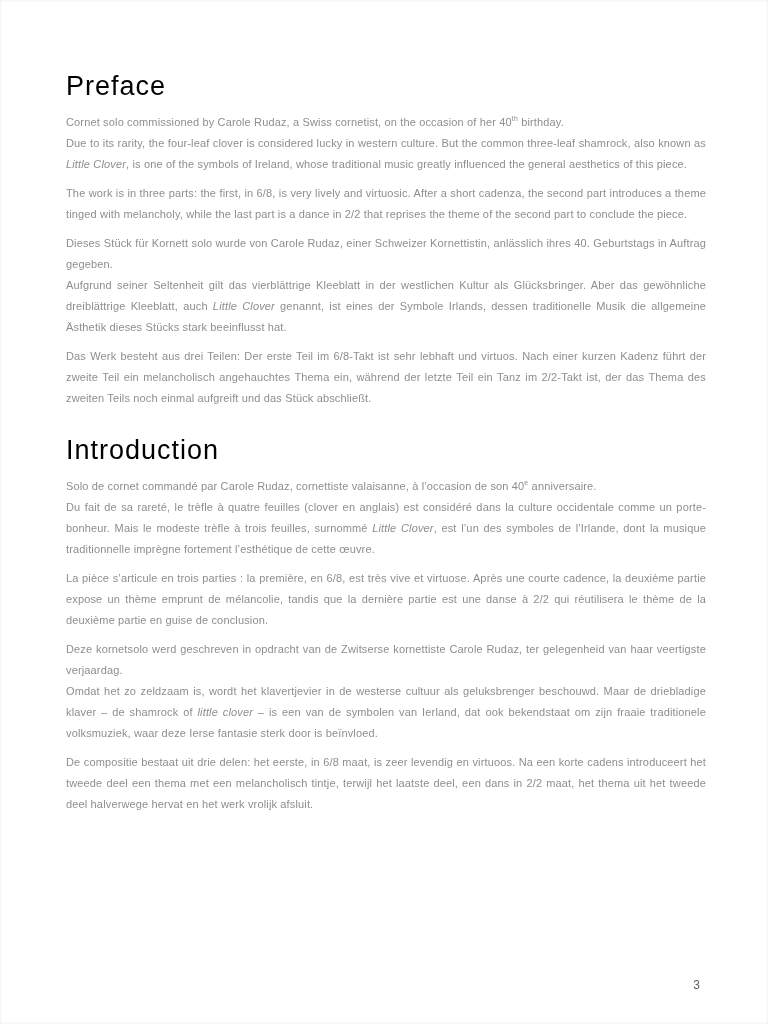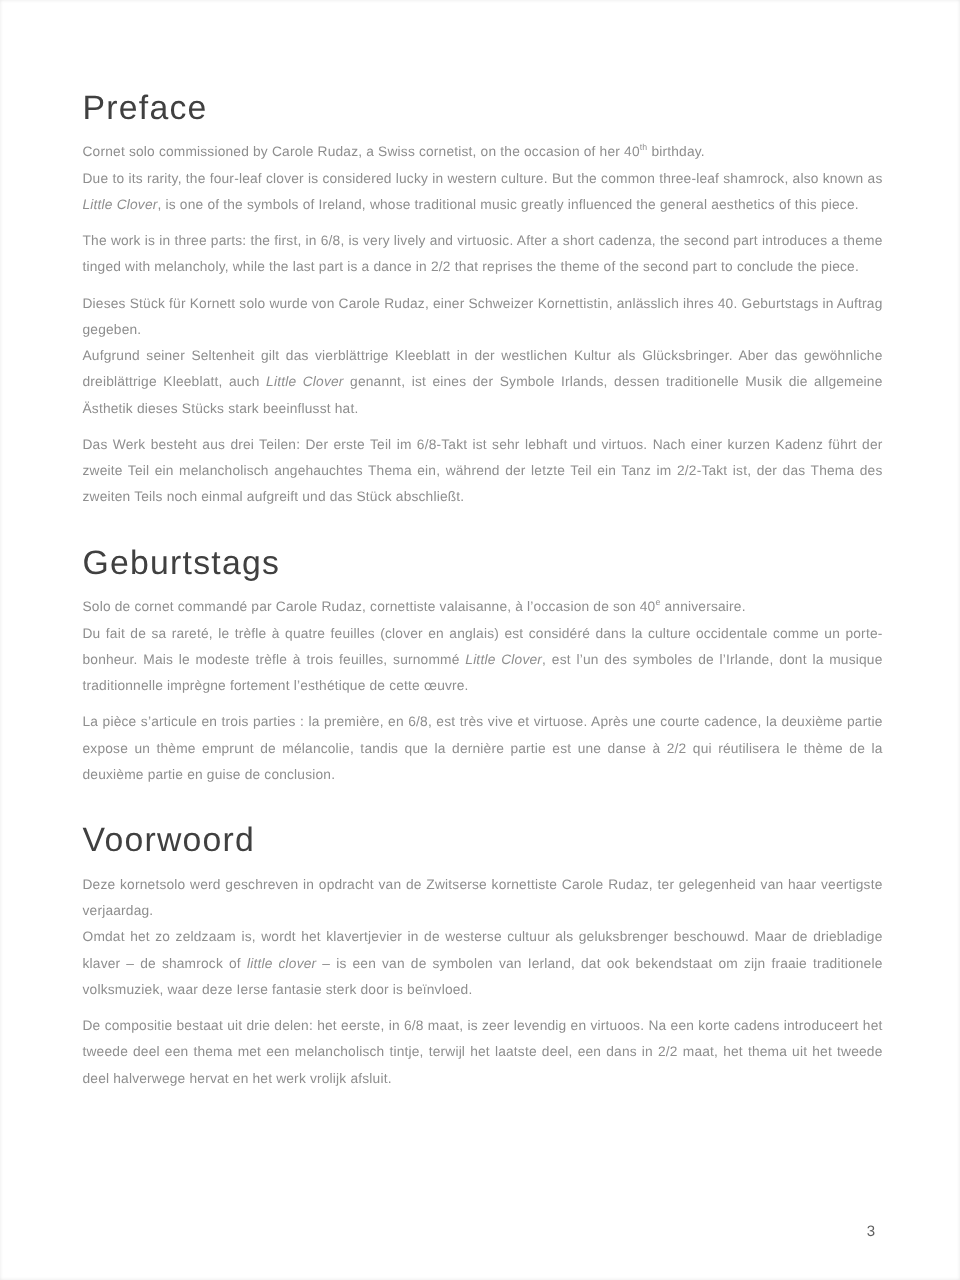--- a/index.html
+++ b/index.html
@@ -18,21 +18,21 @@
     left: 66px;
     top: 73px;
     width: 640px;
     color: #8e8e8e;
   }
   section.lang-section { display: block; }
   h2.heading {
     font-size: 27px;
     line-height: 27px;
     font-weight: 300;
-    color: #404040;
+    color: #000000;
     letter-spacing: 1px;
     margin: 28px 0 12px 0;
   }
   section.lang-section:first-child h2.heading { margin-top: 0; }
   p.para {
     font-size: 11px;
     line-height: 21px;
     letter-spacing: 0.15px;
     text-align: justify;
     margin: 0 0 8px 0;
@@ -62,25 +62,24 @@
   <p class="para"><span>Cornet solo commissioned by Carole Rudaz, a Swiss cornetist, on the occasion of her 40</span><sup>th</sup><span> birthday.</span><br><span>Due to its rarity, the four-leaf clover is considered lucky in western culture. But the common three-leaf shamrock, also known as </span><em>Little Clover</em><span>, is one of the symbols of Ireland, whose traditional music greatly influenced the general aesthetics of this piece.</span></p>
         <p class="para"><span>The work is in three parts: the first, in 6/8, is very lively and virtuosic. After a short cadenza, the second part introduces a theme tinged with melancholy, while the last part is a dance in 2/2 that reprises the theme of the second part to conclude the piece.</span></p>
       </section>
 
   <section class="lang-section">
   <p class="para"><span>Dieses Stück für Kornett solo wurde von Carole Rudaz, einer Schweizer Kornettistin, anlässlich ihres 40. Geburtstags in Auftrag gegeben.</span><br><span>Aufgrund seiner Seltenheit gilt das vierblättrige Kleeblatt in der westlichen Kultur als Glücksbringer. Aber das gewöhnliche dreiblättrige Kleeblatt, auch </span><em>Little Clover</em><span> genannt, ist eines der Symbole Irlands, dessen traditionelle Musik die allgemeine Ästhetik dieses Stücks stark beeinflusst hat.</span></p>
         <p class="para"><span>Das Werk besteht aus drei Teilen: Der erste Teil im 6/8-Takt ist sehr lebhaft und virtuos. Nach einer kurzen Kadenz führt der zweite Teil ein melancholisch angehauchtes Thema ein, während der letzte Teil ein Tanz im 2/2-Takt ist, der das Thema des zweiten Teils noch einmal aufgreift und das Stück abschließt.</span></p>
       </section>
 
   <section class="lang-section">
-    <h2 class="heading">Geburtstags</h2>
+    <h2 class="heading">Introduction</h2>
   <p class="para"><span>Solo de cornet commandé par Carole Rudaz, cornettiste valaisanne, à l’occasion de son 40</span><sup>e</sup><span> anniversaire.</span><br><span>Du fait de sa rareté, le trèfle à quatre feuilles (clover en anglais) est considéré dans la culture occidentale comme un porte-bonheur. Mais le modeste trèfle à trois feuilles, surnommé </span><em>Little Clover</em><span>, est l’un des symboles de l’Irlande, dont la musique traditionnelle imprègne fortement l’esthétique de cette œuvre.</span></p>
         <p class="para"><span>La pièce s’articule en trois parties : la première, en 6/8, est très vive et virtuose. Après une courte cadence, la deuxième partie expose un thème emprunt de mélancolie, tandis que la dernière partie est une danse à 2/2 qui réutilisera le thème de la deuxième partie en guise de conclusion.</span></p>
       </section>
 
   <section class="lang-section">
-    <h2 class="heading">Voorwoord</h2>
   <p class="para"><span>Deze kornetsolo werd geschreven in opdracht van de Zwitserse kornettiste Carole Rudaz, ter gelegenheid van haar veertigste verjaardag.</span><br><span>Omdat het zo zeldzaam is, wordt het klavertjevier in de westerse cultuur als geluksbrenger beschouwd. Maar de driebladige klaver – de shamrock of </span><em>little clover</em><span> – is een van de symbolen van Ierland, dat ook bekendstaat om zijn fraaie traditionele volksmuziek, waar deze Ierse fantasie sterk door is beïnvloed.</span></p>
         <p class="para"><span>De compositie bestaat uit drie delen: het eerste, in 6/8 maat, is zeer levendig en virtuoos. Na een korte cadens introduceert het tweede deel een thema met een melancholisch tintje, terwijl het laatste deel, een dans in 2/2 maat, het thema uit het tweede deel halverwege hervat en het werk vrolijk afsluit.</span></p>
       </section>
 </main>
   <div class="page-number">3</div>
 </div>
 
 </body></html>

